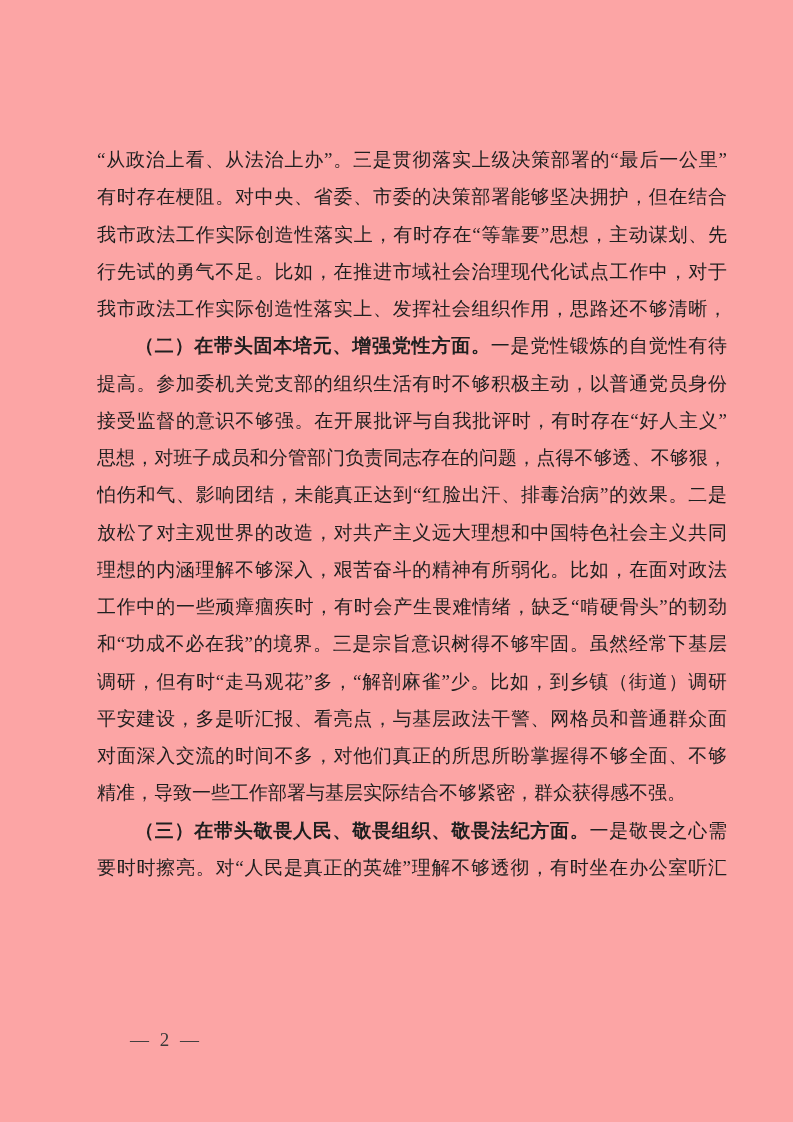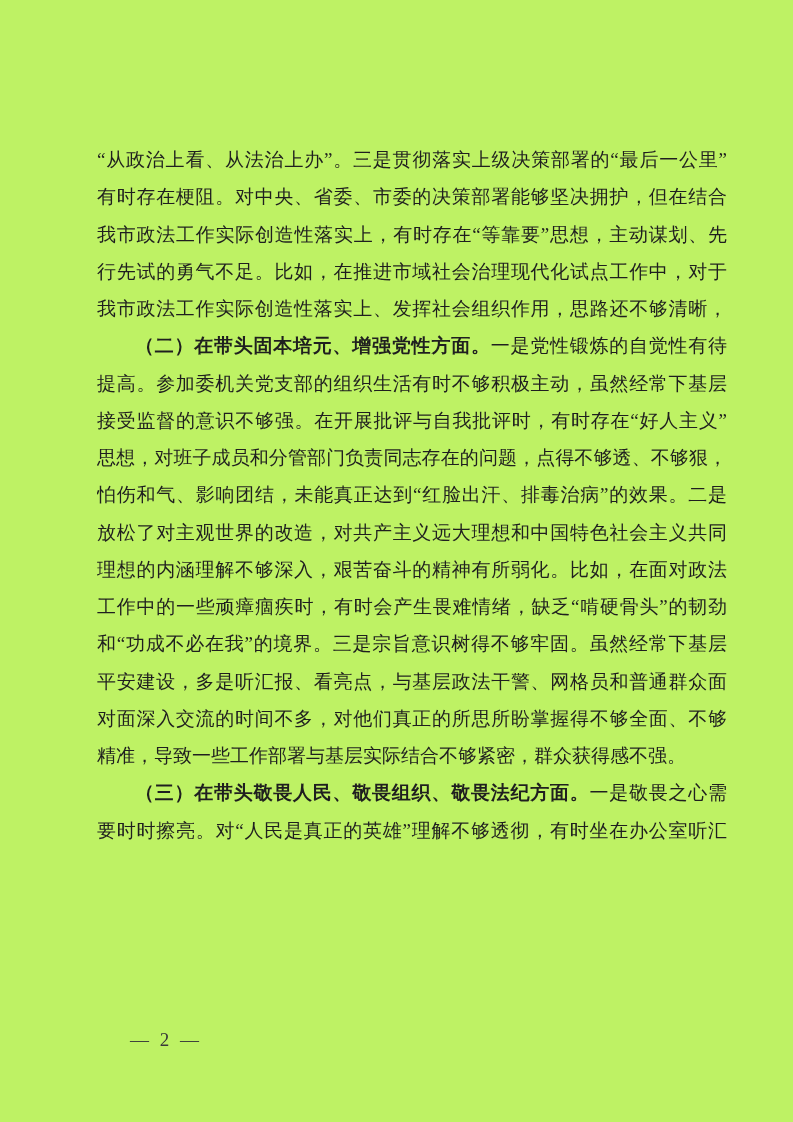--- a/index.html
+++ b/index.html
@@ -5,21 +5,21 @@
   html, body {
     margin: 0;
     padding: 0;
     background: #e8e8e8;
   }
   .page {
     position: relative;
     width: 793px;
     height: 1122px;
     margin: 0 auto;
-    background: #bef264;
+    background: #fca5a5;
     font-family: "Liberation Serif", "DejaVu Serif", serif;
     color: #1f1f1f;
     overflow: hidden;
   }
   .textblock {
     position: absolute;
     left: 97px;
     top: 141px;
     width: 630px;
   }
@@ -53,28 +53,29 @@
 <body>
 
 <div class="page">
   <div class="textblock" id="textblock">
       <div class="line">“从政治上看、从法治上办”。三是贯彻落实上级决策部署的“最后一公里”</div>
       <div class="line">有时存在梗阻。对中央、省委、市委的决策部署能够坚决拥护，但在结合</div>
       <div class="line">我市政法工作实际创造性落实上，有时存在“等靠要”思想，主动谋划、先</div>
       <div class="line">行先试的勇气不足。比如，在推进市域社会治理现代化试点工作中，对于</div>
       <div class="line">我市政法工作实际创造性落实上、发挥社会组织作用，思路还不够清晰，</div>
       <div class="line indent"><span class="head">（二）在带头固本培元、增强党性方面。</span>一是党性锻炼的自觉性有待</div>
-      <div class="line">提高。参加委机关党支部的组织生活有时不够积极主动，虽然经常下基层</div>
+      <div class="line">提高。参加委机关党支部的组织生活有时不够积极主动，以普通党员身份</div>
       <div class="line">接受监督的意识不够强。在开展批评与自我批评时，有时存在“好人主义”</div>
       <div class="line">思想，对班子成员和分管部门负责同志存在的问题，点得不够透、不够狠，</div>
       <div class="line">怕伤和气、影响团结，未能真正达到“红脸出汗、排毒治病”的效果。二是</div>
       <div class="line">放松了对主观世界的改造，对共产主义远大理想和中国特色社会主义共同</div>
       <div class="line">理想的内涵理解不够深入，艰苦奋斗的精神有所弱化。比如，在面对政法</div>
       <div class="line">工作中的一些顽瘴痼疾时，有时会产生畏难情绪，缺乏“啃硬骨头”的韧劲</div>
       <div class="line">和“功成不必在我”的境界。三是宗旨意识树得不够牢固。虽然经常下基层</div>
+      <div class="line">调研，但有时“走马观花”多，“解剖麻雀”少。比如，到乡镇（街道）调研</div>
       <div class="line">平安建设，多是听汇报、看亮点，与基层政法干警、网格员和普通群众面</div>
       <div class="line">对面深入交流的时间不多，对他们真正的所思所盼掌握得不够全面、不够</div>
       <div class="line last">精准，导致一些工作部署与基层实际结合不够紧密，群众获得感不强。</div>
       <div class="line indent"><span class="head">（三）在带头敬畏人民、敬畏组织、敬畏法纪方面。</span>一是敬畏之心需</div>
       <div class="line">要时时擦亮。对“人民是真正的英雄”理解不够透彻，有时坐在办公室听汇</div>
     </div>
   <div class="page-number">— 2 —</div>
 </div>
 
 </body></html>

